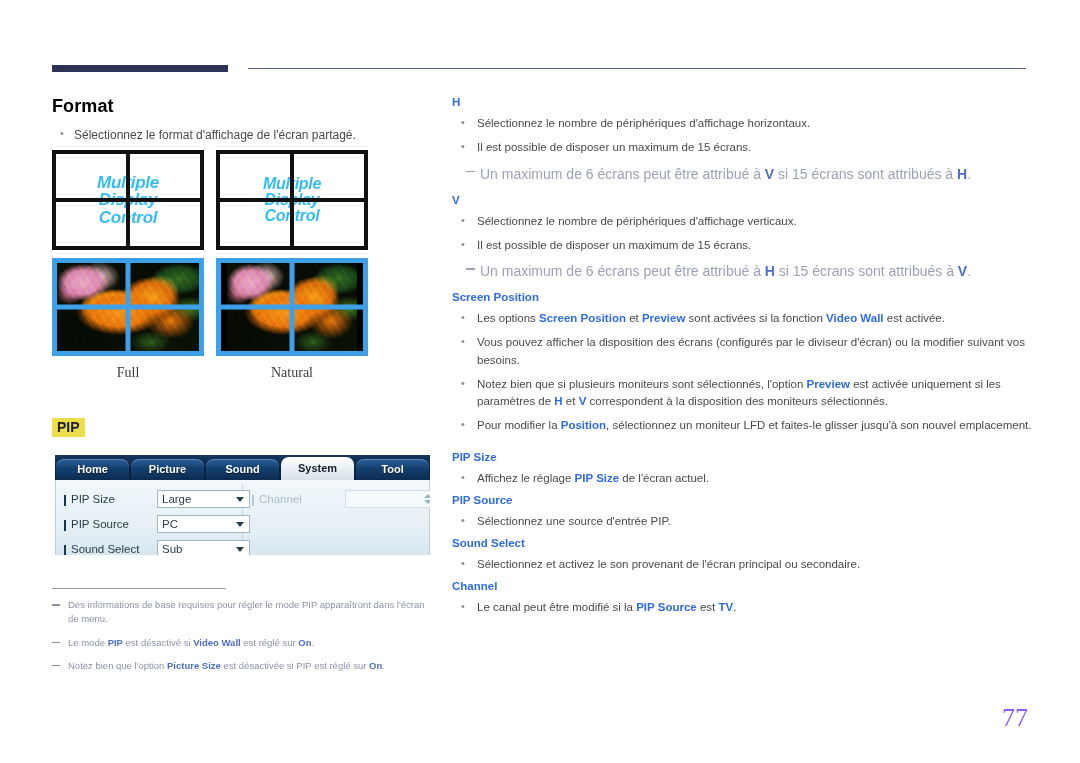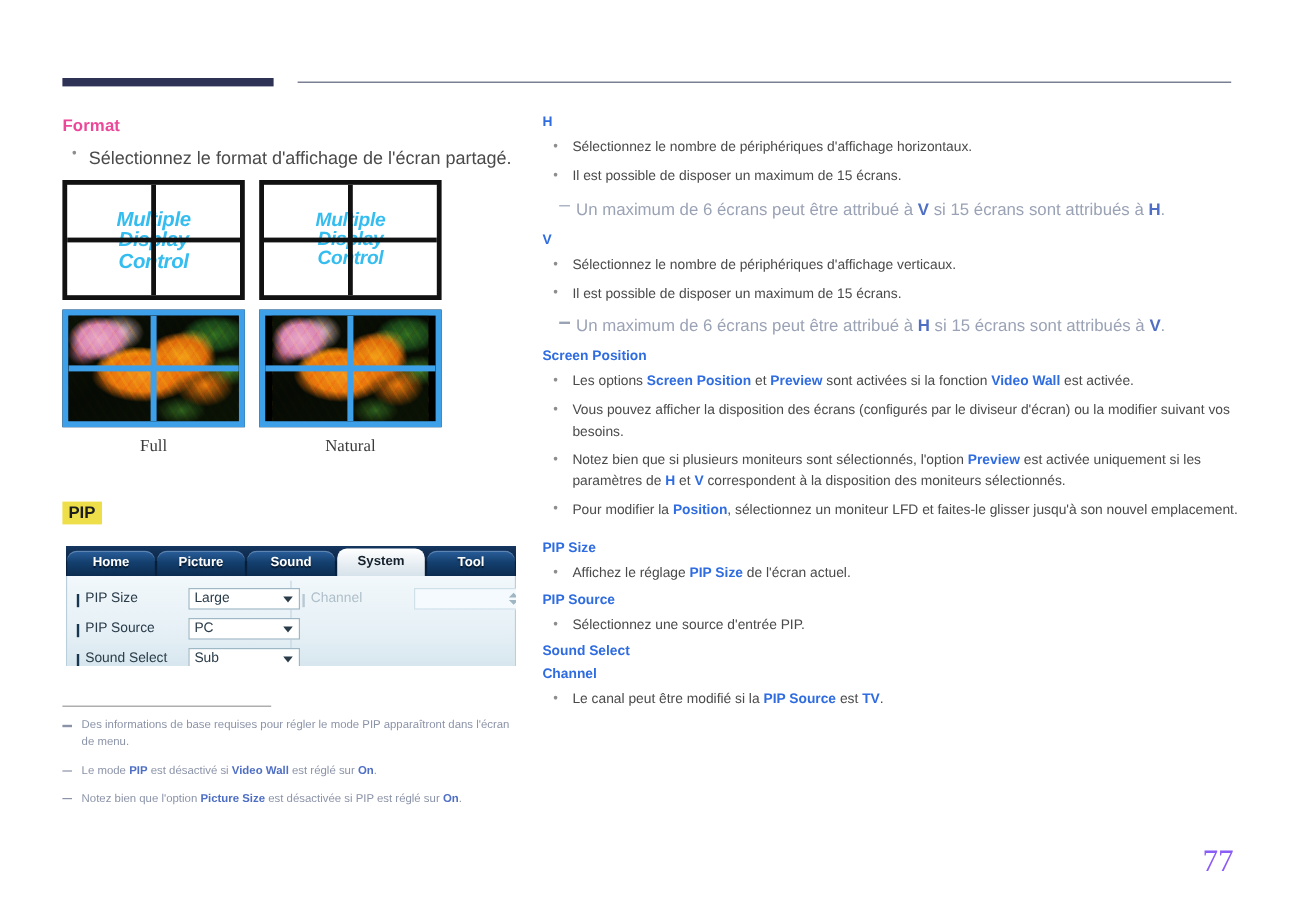--- a/index.html
+++ b/index.html
@@ -13,25 +13,25 @@
   }
   .page{position:absolute;left:0;top:0;width:1080px;height:763px;}
 
   
   .hdr-bar{position:absolute;left:52px;top:65px;width:176px;height:7px;background:#2e3356;}
   .hdr-line{position:absolute;left:248px;top:68px;width:778px;height:1px;background:#5a6078;}
 
   
   .col-left{position:absolute;left:52px;top:96px;width:390px;}
   h2.sec{
-    font-size:14px;font-weight:bold;color:#ec4899;margin:0 0 10px 0;
+    font-size:18px;font-weight:bold;color:#000000;margin:0 0 10px 0;
     letter-spacing:.1px;
   }
   .bullet{
-    position:relative;padding-left:22px;font-size:15px;color:#4a4a4a;
+    position:relative;padding-left:22px;font-size:12px;color:#4a4a4a;
     line-height:1.45;margin-bottom:5px;
   }
   .bullet:before{
     content:"•";position:absolute;left:8px;top:-1px;color:#8d8d8d;font-size:11px;
   }
 
   
   .figs{position:absolute;left:52px;top:150px;width:400px;}
   .fig{position:absolute;top:0;}
   .fig.a{left:0;}
@@ -344,20 +344,21 @@
 
     <div class="gap"></div>
 
     <h3 class="blue">PIP Size</h3>
     <div class="rb">Affichez le réglage <b>PIP Size</b> de l'écran actuel.</div>
 
     <h3 class="blue">PIP Source</h3>
     <div class="rb">Sélectionnez une source d'entrée PIP.</div>
 
     <h3 class="blue">Sound Select</h3>
+    <div class="rb">Sélectionnez et activez le son provenant de l'écran principal ou secondaire.</div>
 
     <h3 class="blue">Channel</h3>
     <div class="rb">Le canal peut être modifié si la <b>PIP Source</b> est <b>TV</b>.</div>
 
   </div>
 
   <div class="pageno">77</div>
 
 </div>
 

